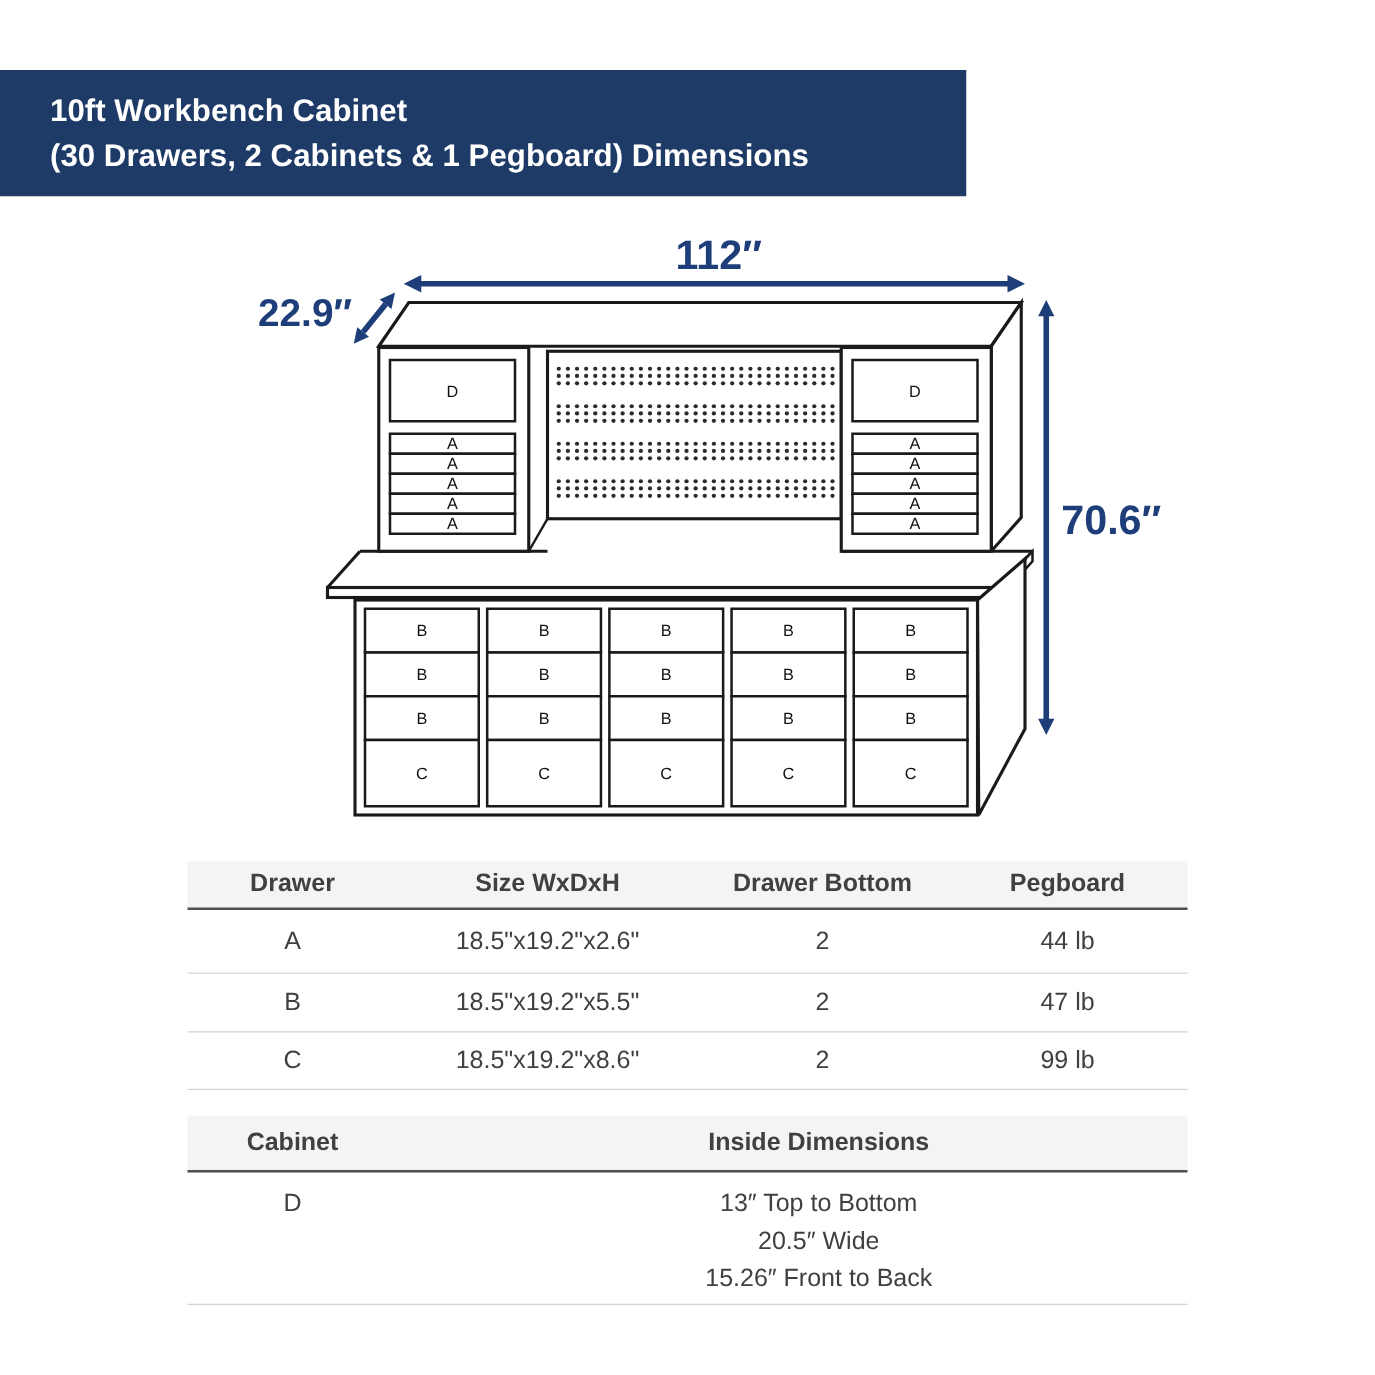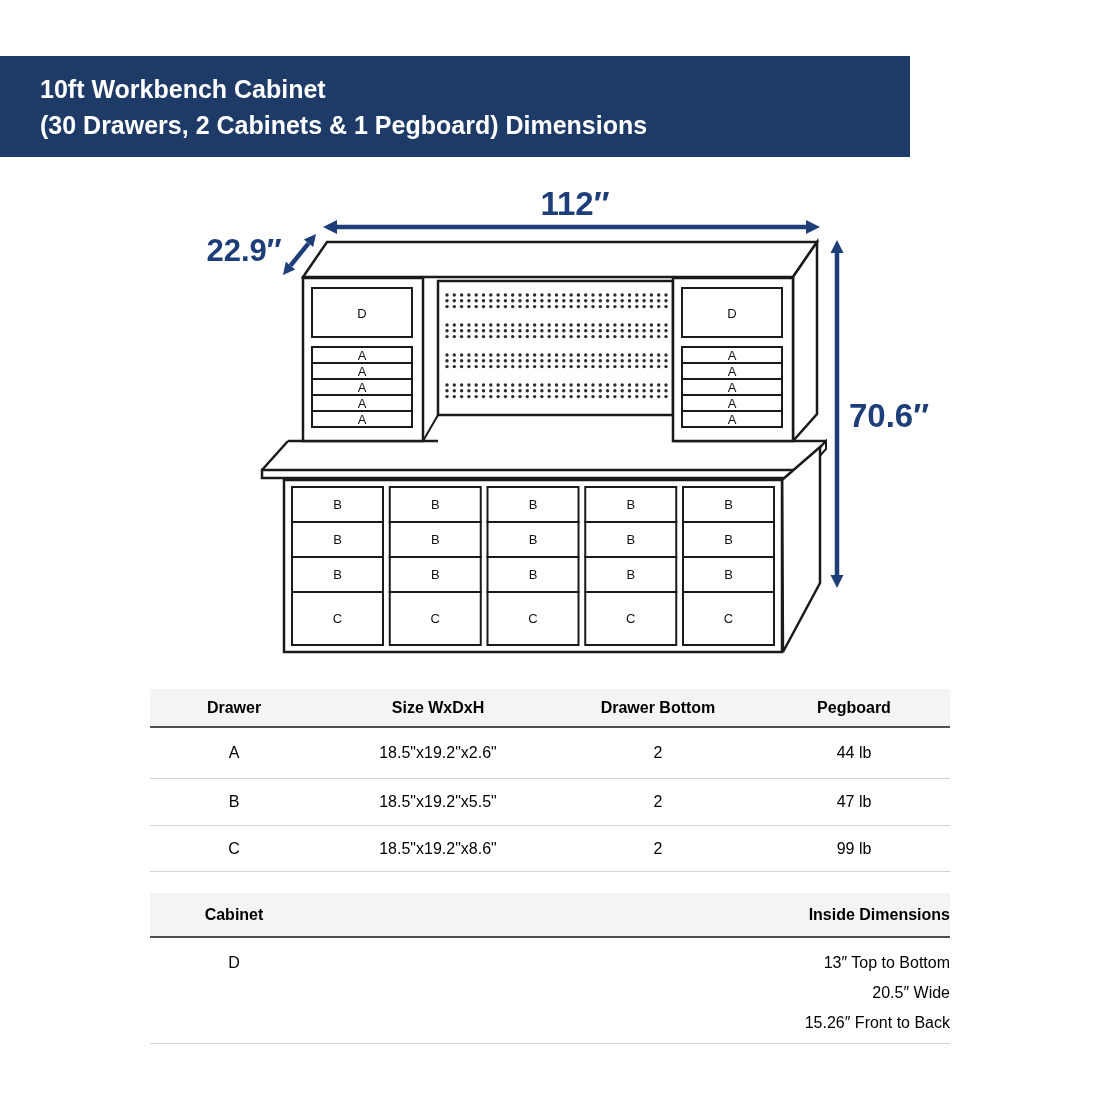--- a/index.html
+++ b/index.html
@@ -1,49 +1,49 @@
 <!DOCTYPE html>
 <html><head>
 <meta charset="utf-8">
 <style>
   html,body{margin:0;padding:0;background:#fff;}
   .stage{position:relative;width:1100px;height:1100px;background:#ffffff;overflow:hidden;
          font-family:"Liberation Sans",sans-serif;}
   
-  .banner{position:absolute;left:0;top:56px;width:910px;height:101px;background:#1e3a67;
+  .banner{position:absolute;left:0;top:56px;width:773px;height:101px;background:#1e3a67;
           color:#ffffff;box-sizing:border-box;padding:15px 22px 0 40px;
           font-weight:bold;font-size:25px;line-height:36px;}
   
   .diagram{position:absolute;left:0;top:0;width:1100px;height:700px;}
   .ln{fill:#ffffff;stroke:#1a1a1a;stroke-width:2;}
   .thick{stroke-width:2.5;}
   .st{stroke:#1a1a1a;stroke-width:2;fill:none;}
   .stthick{stroke:#1a1a1a;stroke-width:2.5;fill:none;}
   .dim line{stroke:#1d3e79;stroke-width:4.5;}
   .dim polygon{fill:#1d3e79;stroke:none;}
   .dimtxt{fill:#1d3e79;font-weight:bold;font-size:31px;}
   .big{font-size:33px;}
   .lbl{font-size:13px;fill:#111111;text-anchor:middle;dominant-baseline:central;}
   svg text{font-family:"Liberation Sans",sans-serif;}
   
-  .spec-table{position:absolute;left:150px;width:800px;color:#000000;font-size:16px;}
+  .spec-table{position:absolute;left:150px;width:800px;color:#404040;font-size:20px;}
   .t1{top:689px;}
   .t2{top:893px;}
   .srow{display:flex;align-items:center;}
   .shead{height:37px;background:#f4f4f4;border-bottom:2px solid #4f4f4f;font-weight:bold;}
   .t2 .shead{height:43px;}
   .brow{border-bottom:1px solid #d4d4d4;}
   .r1{height:50px;}
   .r2{height:46px;}
   .r3{height:45px;}
   .c1{width:21%;text-align:center;}
   .c2{width:30%;text-align:center;}
   .c3{width:25%;text-align:center;}
   .c4{width:24%;text-align:center;}
-  .c2l{width:79%;text-align:right;padding-left:42px;box-sizing:border-box;}
+  .c2l{width:79%;text-align:center;padding-left:42px;box-sizing:border-box;}
   .t2-body{display:flex;align-items:flex-start;padding:10px 0 5px 0;border-bottom:1px solid #d4d4d4;}
   .t2-body .c1{line-height:30px;}
   .dim-lines div{line-height:30px;}
 </style>
 </head>
 <body>
 
 <div class="stage">
 
   <div class="banner">

